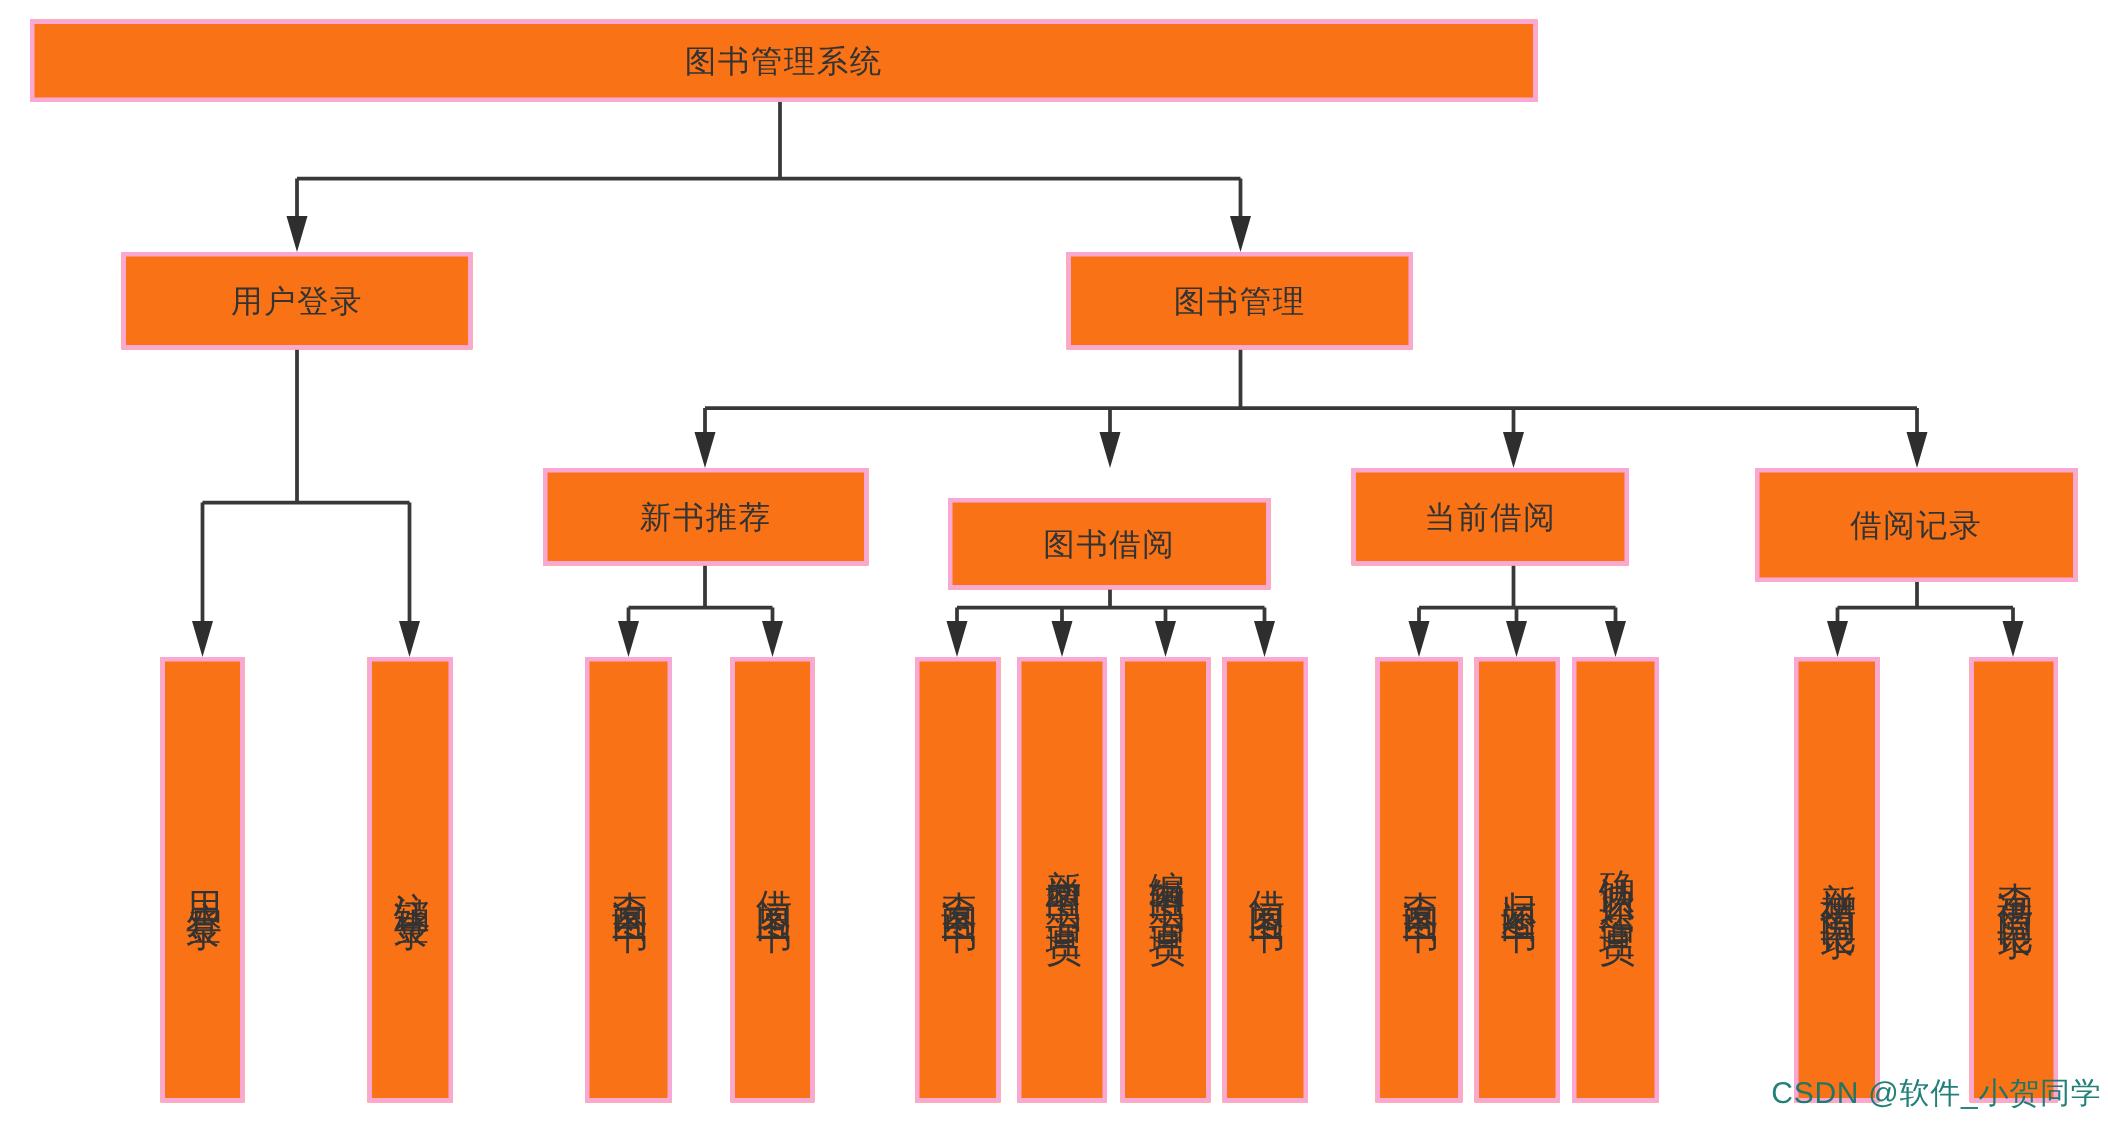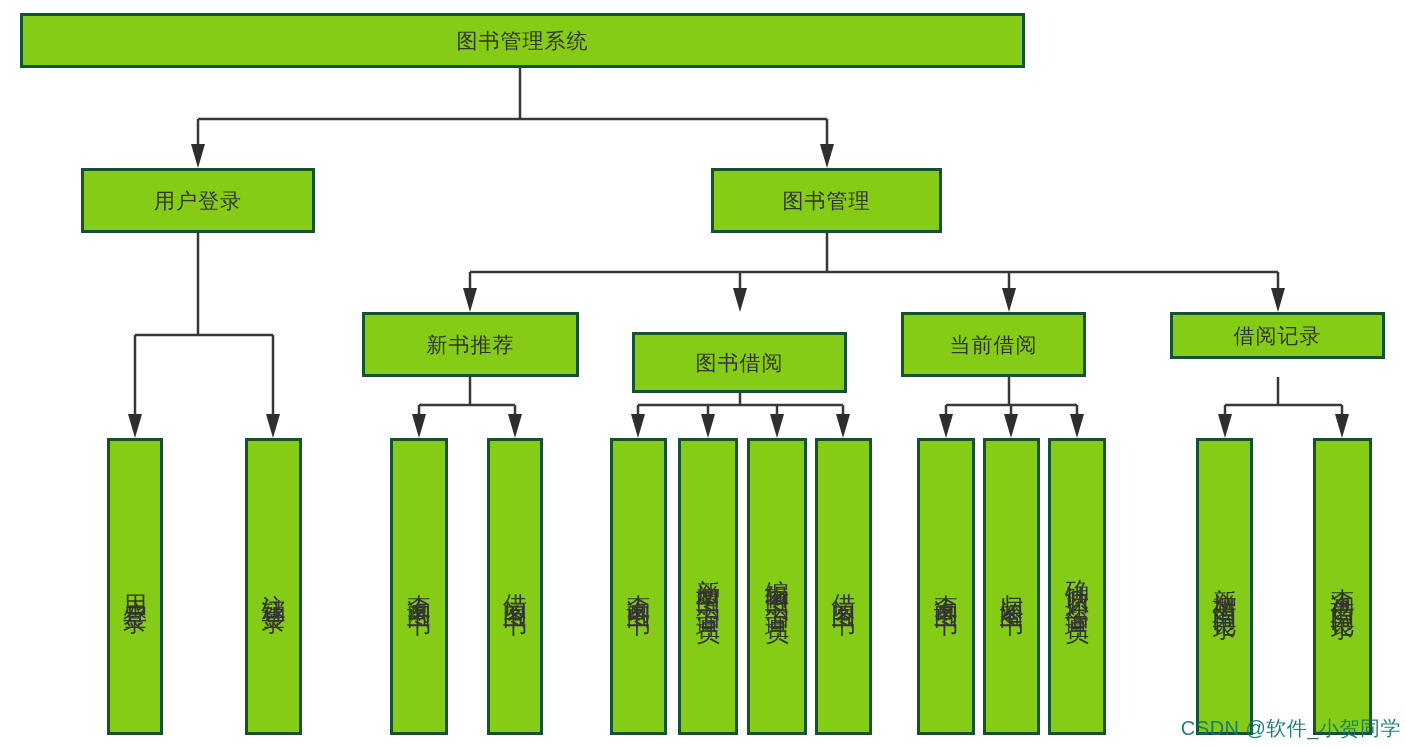--- a/index.html
+++ b/index.html
@@ -3,22 +3,22 @@
 <meta charset="utf-8">
 <title>Diagram</title>
 <style>
   html,body { margin:0; padding:0; background:#ffffff; }
   .stage {
     position:relative; width:1405px; height:747px; background:#ffffff;
     overflow:hidden; font-family:"Liberation Sans", sans-serif;
   }
   .wires { position:absolute; left:0; top:0; z-index:1; }
   .box {
-    position:absolute; box-sizing:border-box; background:#84cc16;
-    border:3px solid #14532d; color:#333333; z-index:2;
+    position:absolute; box-sizing:border-box; background:#f97316;
+    border:3px solid #f9a8d4; color:#333333; z-index:2;
     display:flex; align-items:center; justify-content:center;
     text-align:center;
   }
   .hbox { font-size:21px; letter-spacing:1px; }
   .vbox {
     writing-mode:vertical-rl; text-orientation:mixed;
     font-size:24px; letter-spacing:6px; line-height:1;
   }
   .watermark {
     position:absolute; right:4px; bottom:5px; z-index:5;
@@ -64,21 +64,21 @@
   </svg>
 
   <div class="box hbox" style="left:20px; top:13px; width:1005px; height:55px;">图书管理系统</div>
 
   <div class="box hbox" style="left:81px; top:168px; width:234px; height:65px;">用户登录</div>
   <div class="box hbox" style="left:362px; top:312px; width:217px; height:65px;">新书推荐</div>
 
   <div class="box hbox" style="left:711px; top:168px; width:231px; height:65px;">图书管理</div>
   <div class="box hbox" style="left:632px; top:312px; width:215px; height:61px;margin-top:20px;">图书借阅</div>
   <div class="box hbox" style="left:901px; top:312px; width:185px; height:65px;">当前借阅</div>
-  <div class="box hbox" style="left:1170px; top:312px; width:215px; height:47px;text-align:right;">借阅记录</div>
+  <div class="box hbox" style="left:1170px; top:312px; width:215px; height:76px;text-align:right;">借阅记录</div>
 
   <div class="box vbox" style="left:107px; top:438px; width:56px; height:297px;">用户登录</div>
   <div class="box vbox" style="left:245px; top:438px; width:57px; height:297px;">注销登录</div>
 
   <div class="box vbox" style="left:390px; top:438px; width:58px; height:297px;">查询图书</div>
   <div class="box vbox" style="left:487px; top:438px; width:56px; height:297px;">借阅图书</div>
 
   <div class="box vbox" style="left:610px; top:438px; width:57px; height:297px;">查询图书</div>
   <div class="box vbox" style="left:678px; top:438px; width:60px; height:297px;">新增图书（管理员）</div>
   <div class="box vbox" style="left:747px; top:438px; width:60px; height:297px;">编辑图书（管理员）</div>

